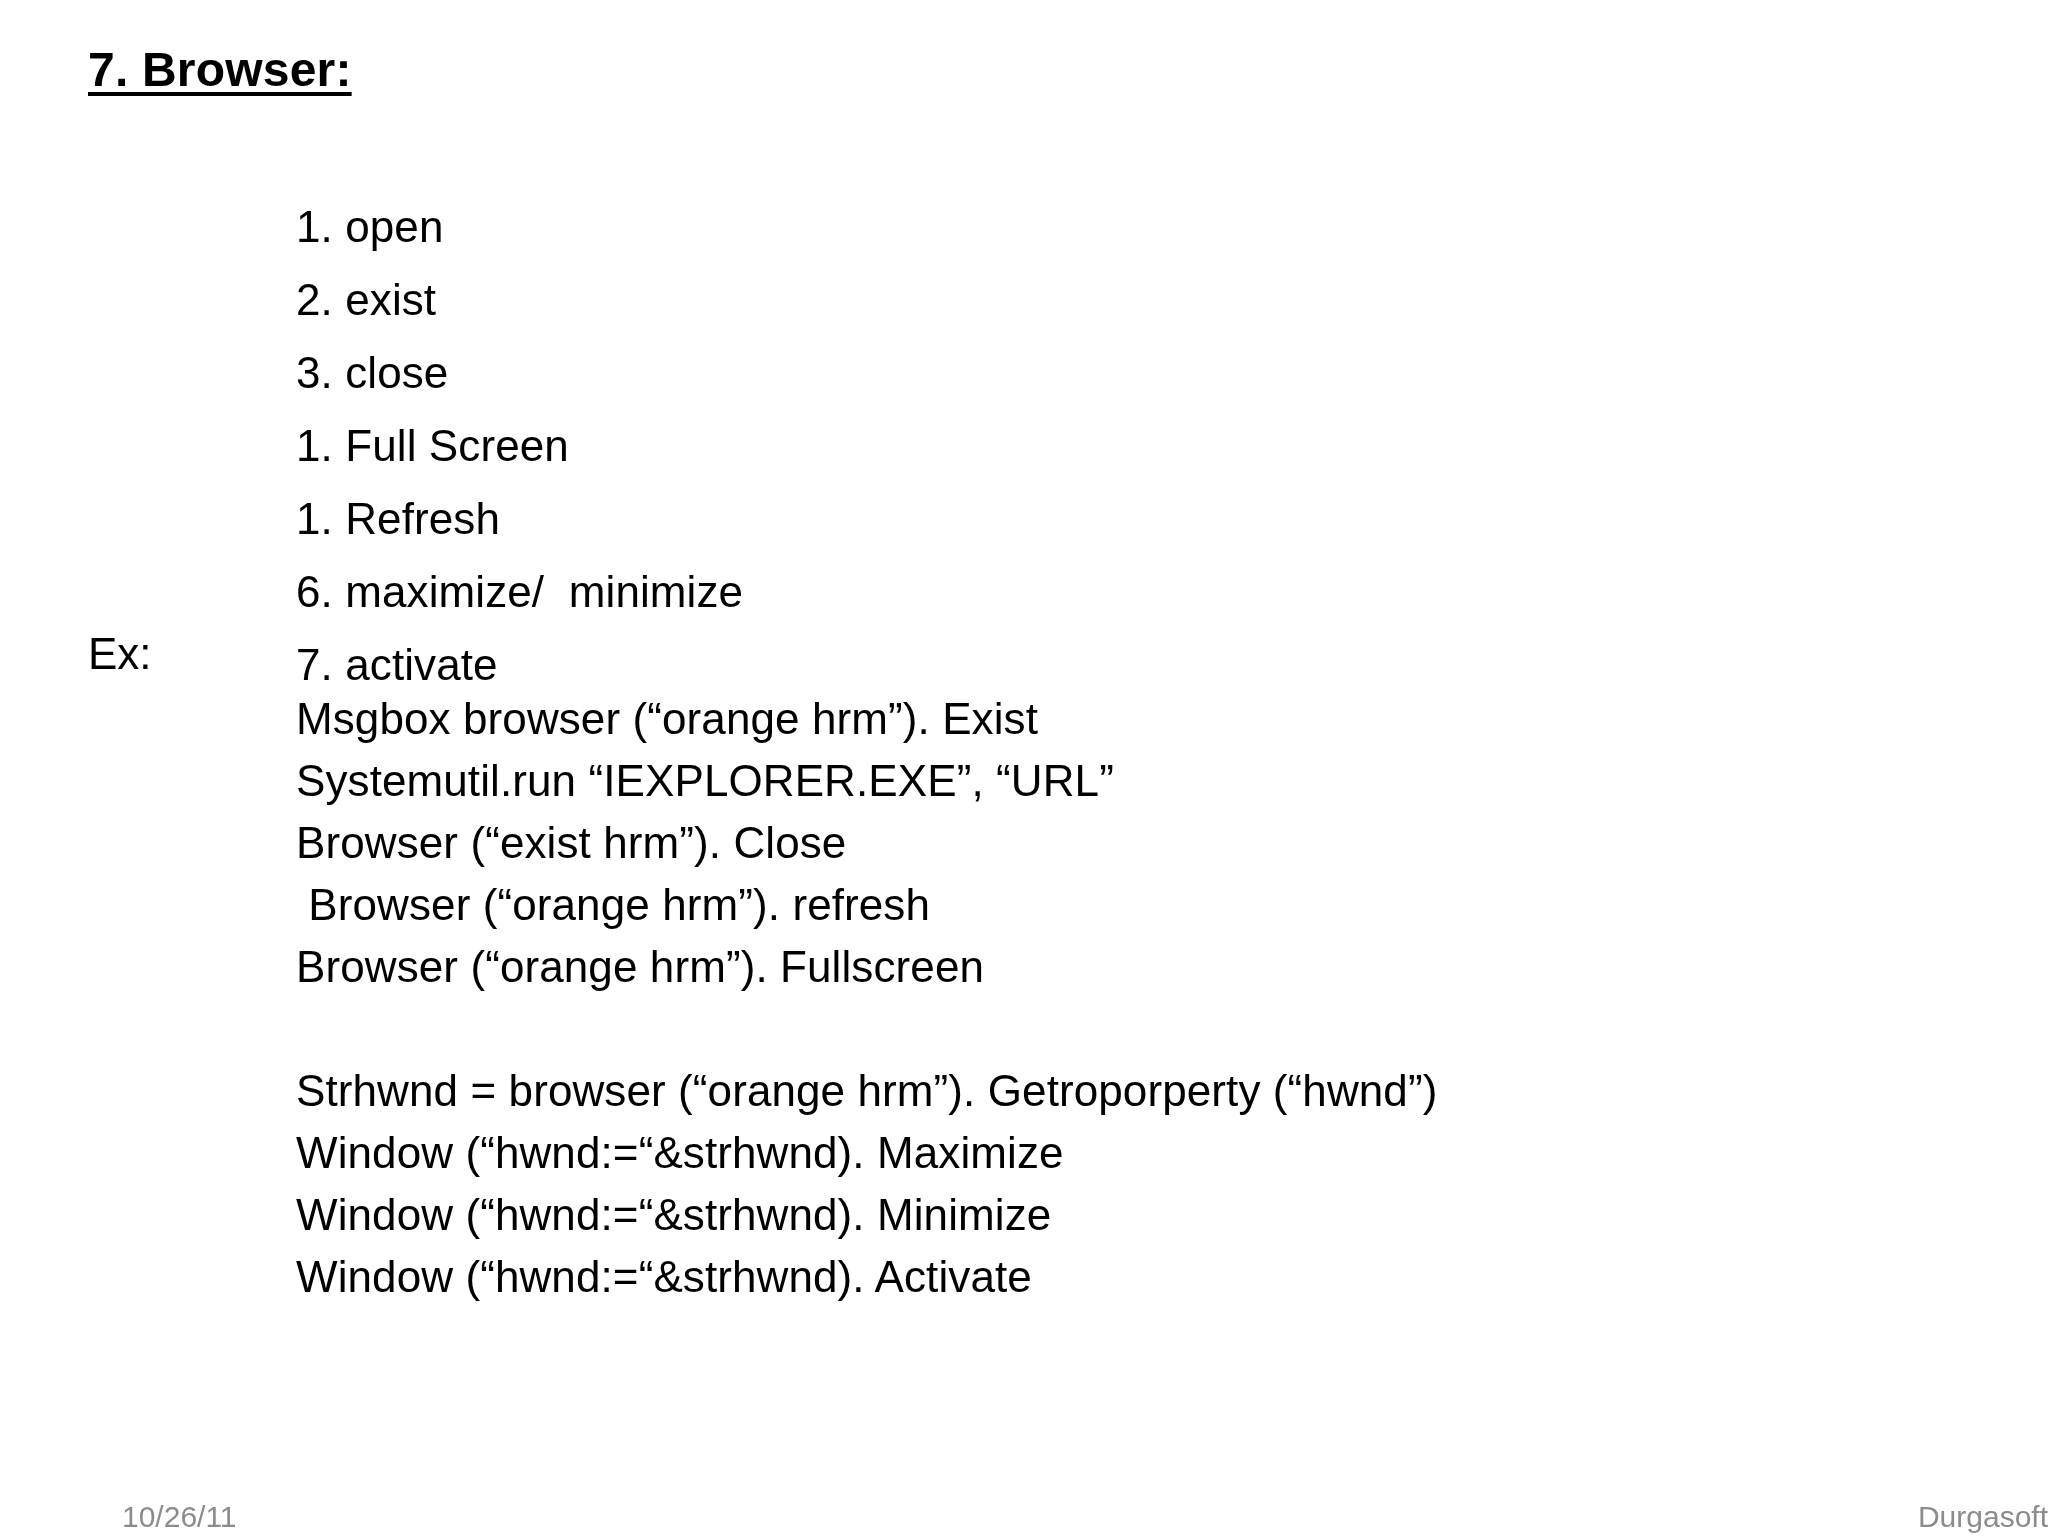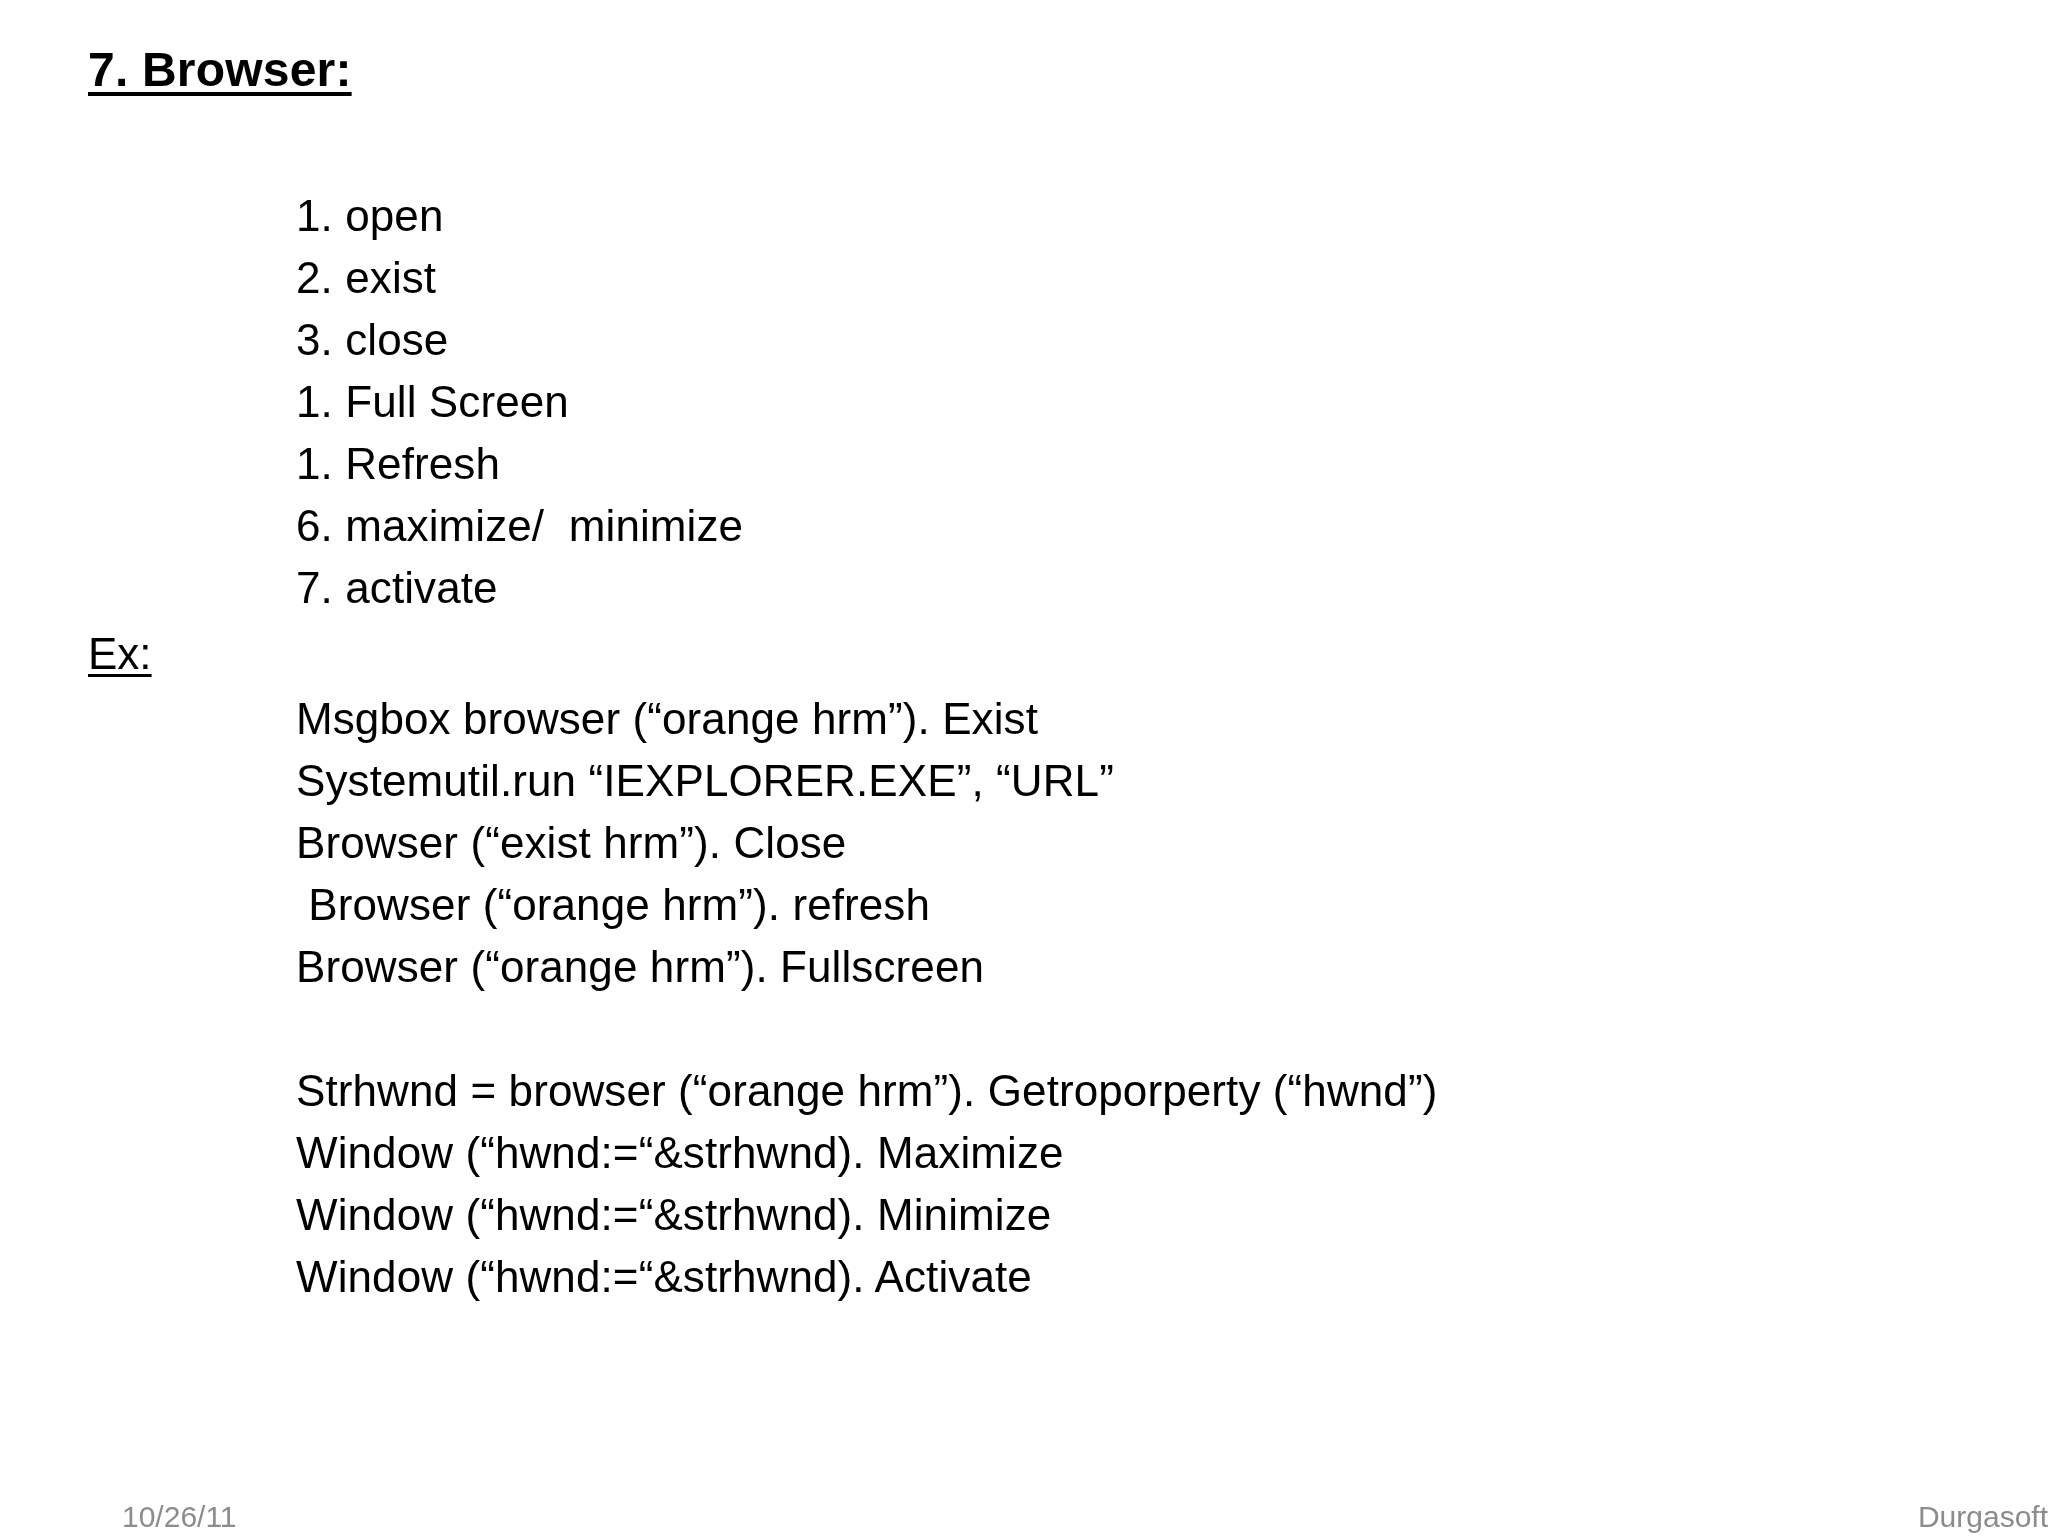--- a/index.html
+++ b/index.html
@@ -52,29 +52,29 @@
     position: absolute;
     left: 296px;
     top: 185px;
     width: 1400px;
   }
   .numbered-list .line {
     font-size: 44px;
     line-height: 62px;
     white-space: pre;
     letter-spacing: 0.1px;
+    margin-top: 11px;
   }
 
   .ex-label {
     position: absolute;
     left: 88px;
     top: 623px;
     font-size: 44px;
     line-height: 62px;
-    text-decoration: underline;
     text-underline-offset: 5px;
     text-decoration-thickness: 3px;
     white-space: pre;
   }
 
   .code-block-one {
     position: absolute;
     left: 296px;
     top: 688px;
     width: 1500px;

